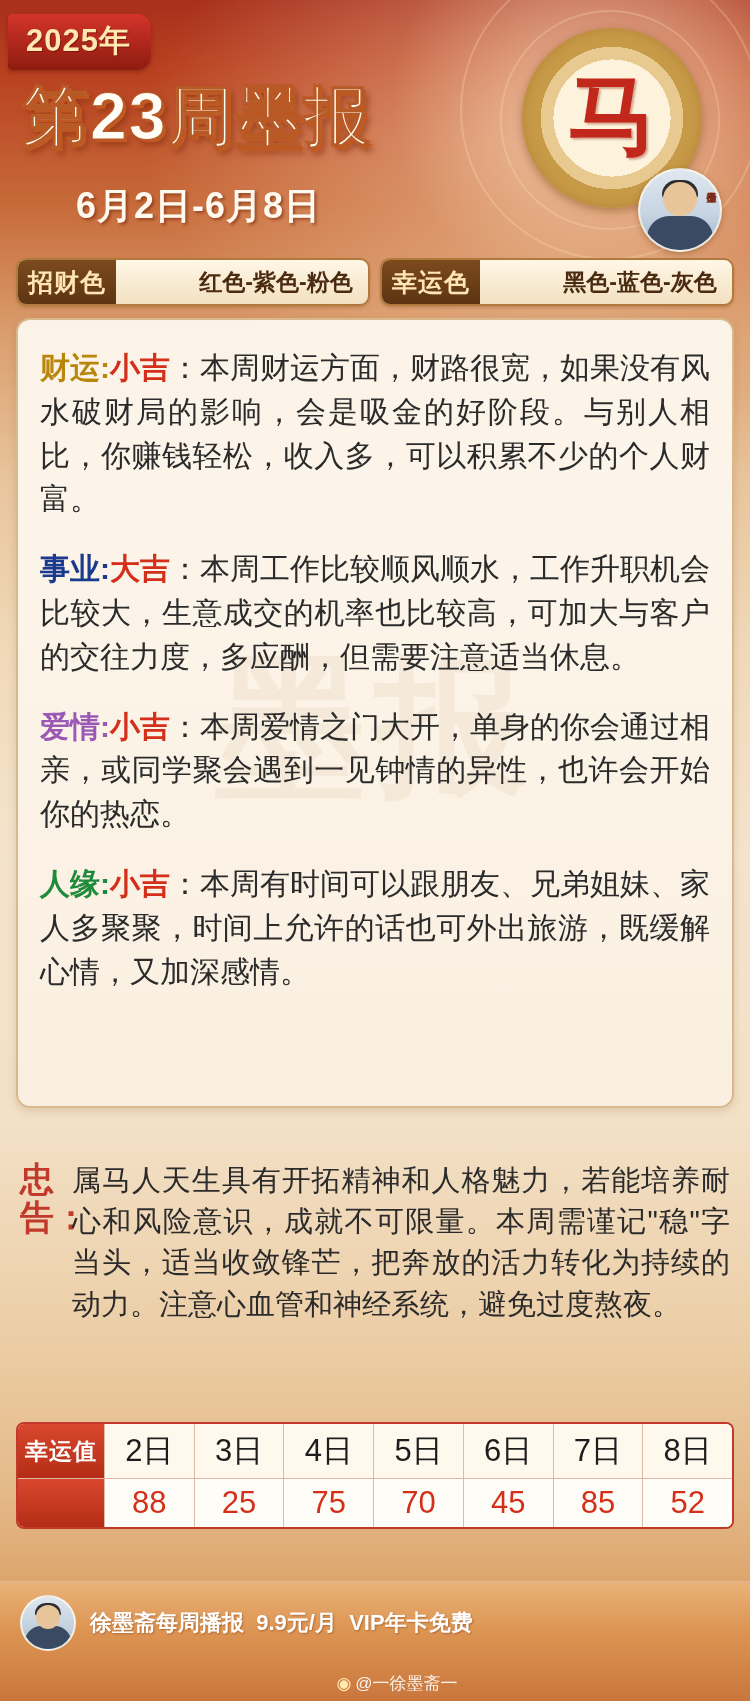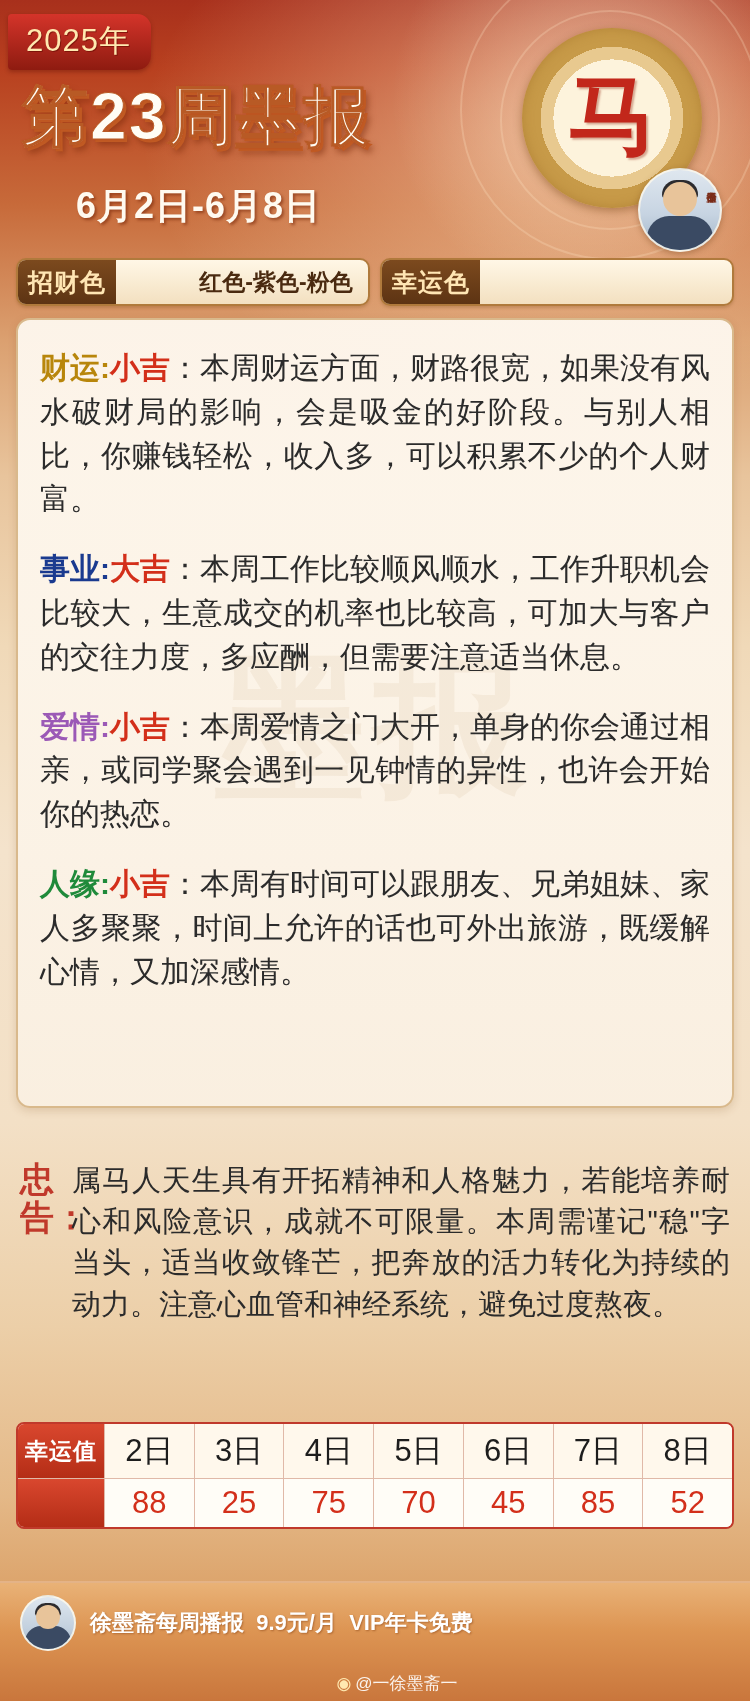--- a/index.html
+++ b/index.html
@@ -39,21 +39,21 @@
   .year-badge {
     position: absolute;
     left: 8px; top: 14px;
     padding: 6px 20px 8px 18px;
     background: linear-gradient(180deg, #d4342a, #8e1b10);
     border-radius: 4px 14px 14px 4px;
     box-shadow: 0 2px 4px rgba(80,10,0,0.35);
   }
   .year-badge span {
     font-size: 31px;
-    font-weight: normal;
+    font-weight: bold;
     color: #ffe9b0;
     letter-spacing: 1px;
     text-shadow: 1px 1px 0 rgba(100,10,0,0.6);
   }
 
   
   .main-title {
     position: absolute;
     left: 22px; top: 72px;
     font-size: 66px;
@@ -353,20 +353,21 @@
     <div class="sig">徐墨斋</div>
   </div>
 
   <div class="pill-row">
     <div class="pill">
       <div class="tag">招财色</div>
       <div class="val">红色-紫色-粉色</div>
     </div>
     <div class="pill">
       <div class="tag">幸运色</div>
+      <div class="val">黑色-蓝色-灰色</div>
     </div>
   </div>
 
   <div class="main-card">
     <div class="watermark">墨报</div>
 
     <div class="section">
       <p>
         <span class="lbl lbl-cai">财运:</span><span class="luck">小吉</span><span>：</span><span>本周财运方面，财路很宽，如果没有风水破财局的影响，会是吸金的好阶段。与别人相比，你赚钱轻松，收入多，可以积累不少的个人财富。</span>
       </p>

